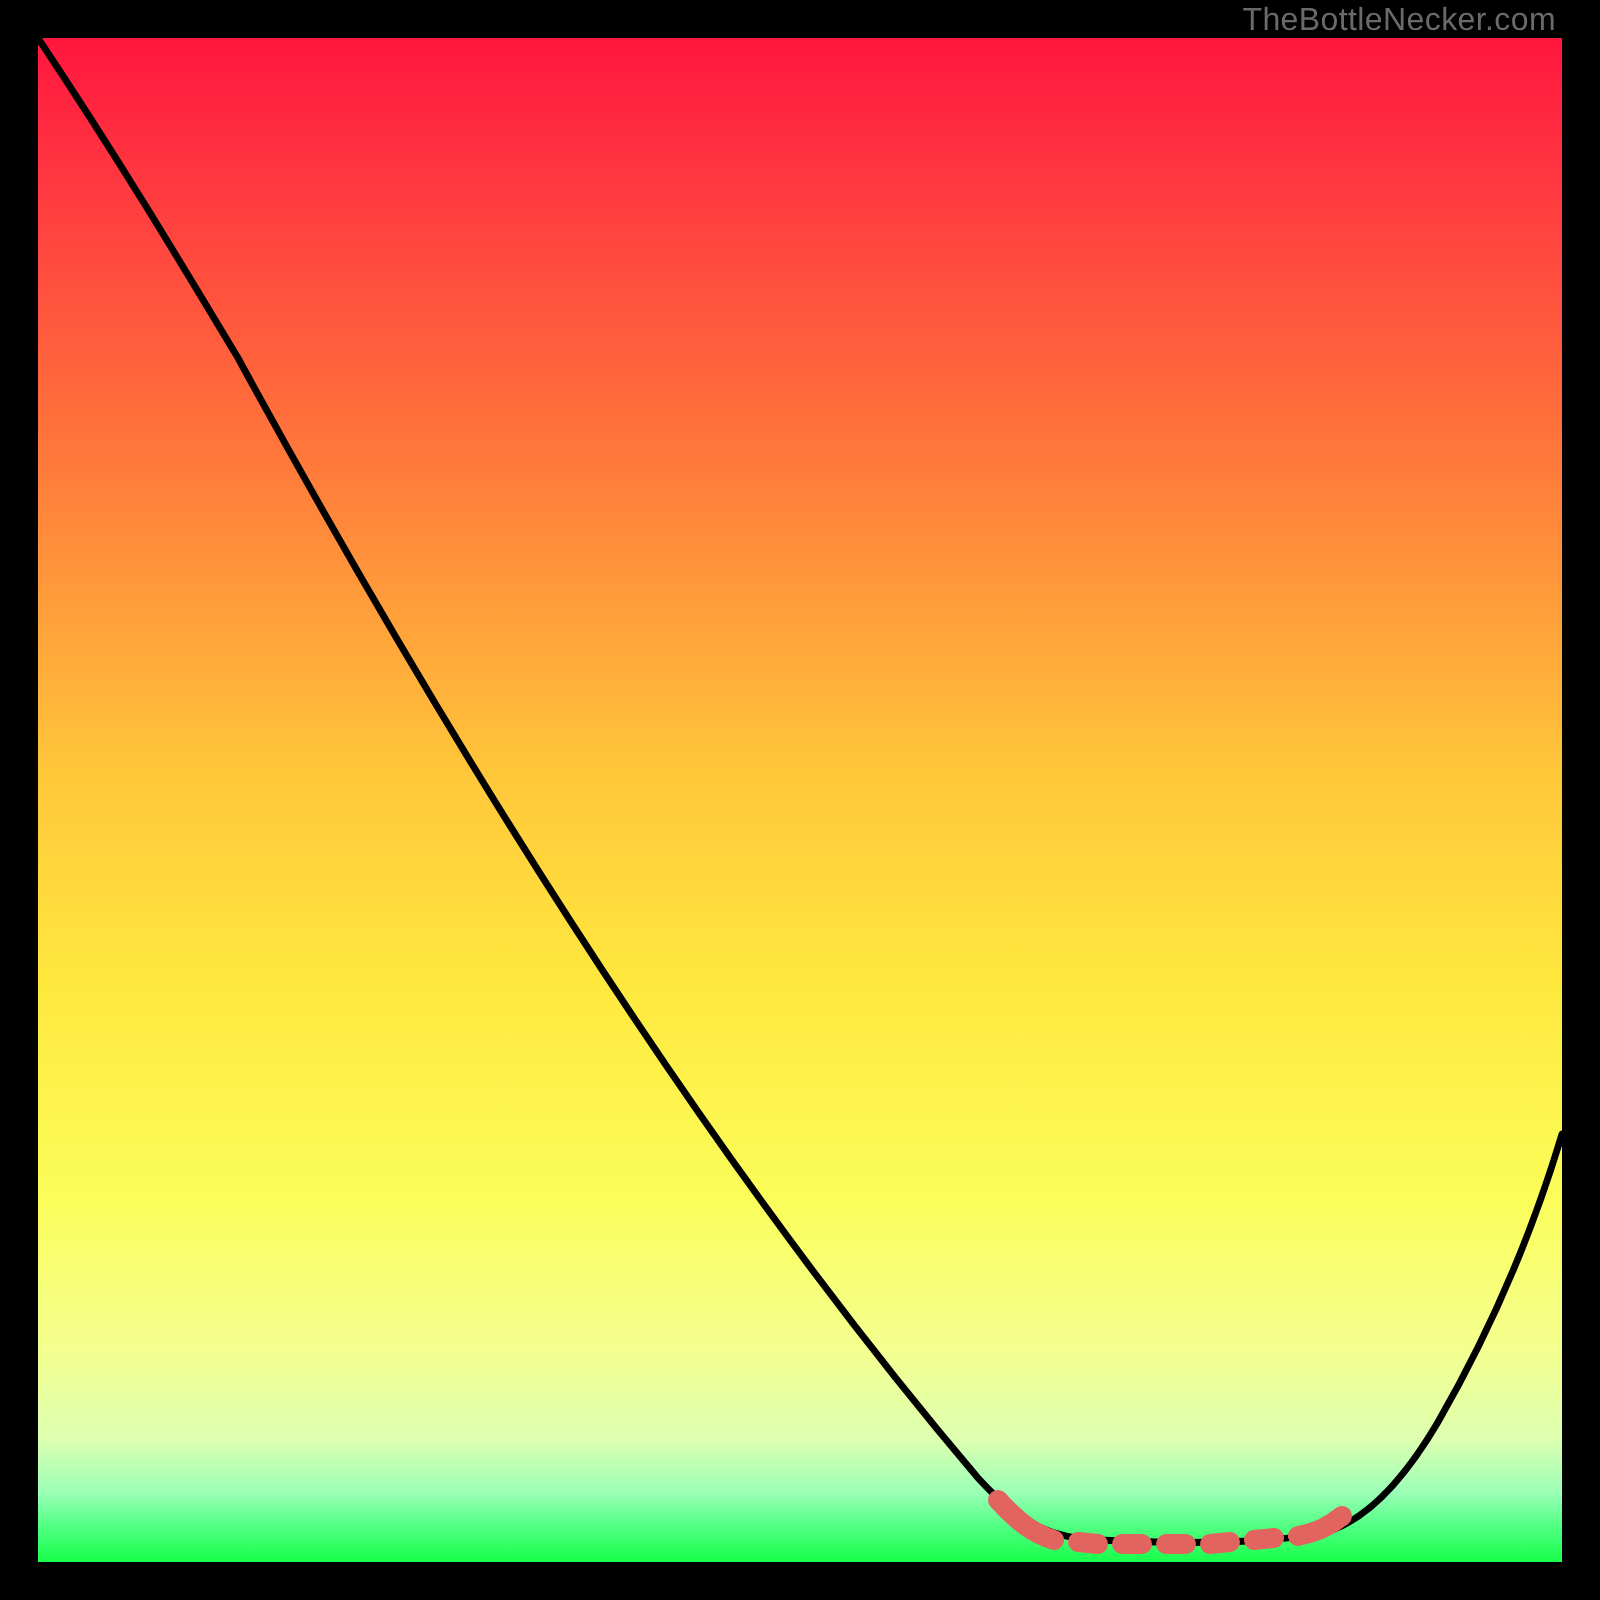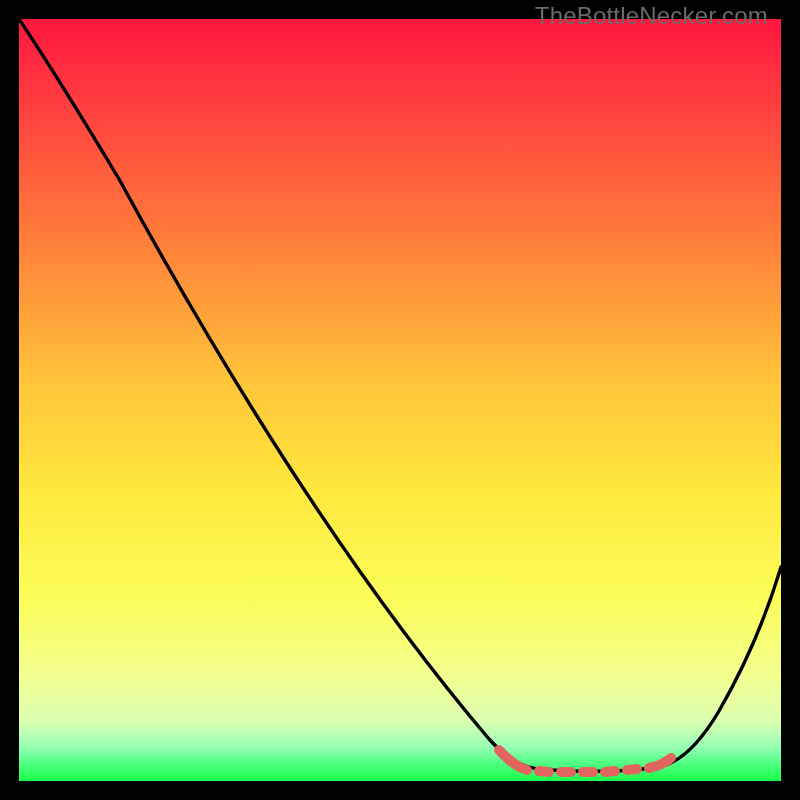--- a/index.html
+++ b/index.html
@@ -15,23 +15,23 @@
     position: absolute;
     left: 19px;
     top: 19px;
     width: 762px;
     height: 762px;
     background: #000;
   }
   .watermark {
     position: absolute;
     top: 2px;
-    right: 32px;
+    right: 22px;
     color: #6a6a6a;
-    font-size: 24px;
+    font-size: 16px;
     font-weight: 400;
     letter-spacing: 0.2px;
     user-select: none;
   }
   svg {
     display: block;
   }
 </style>
 </head>
 <body>

